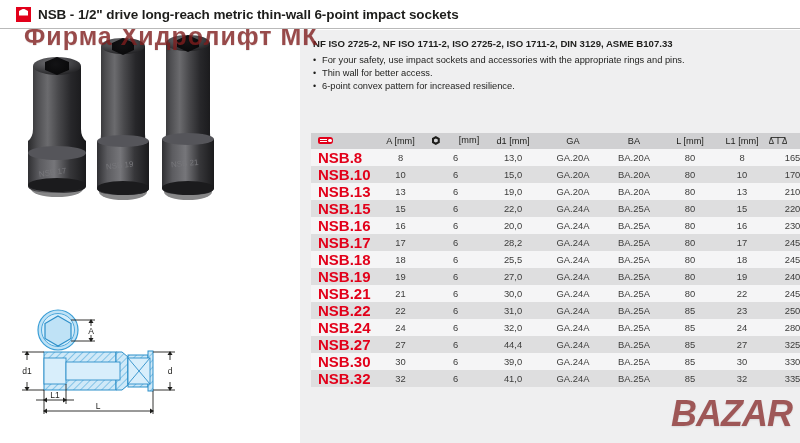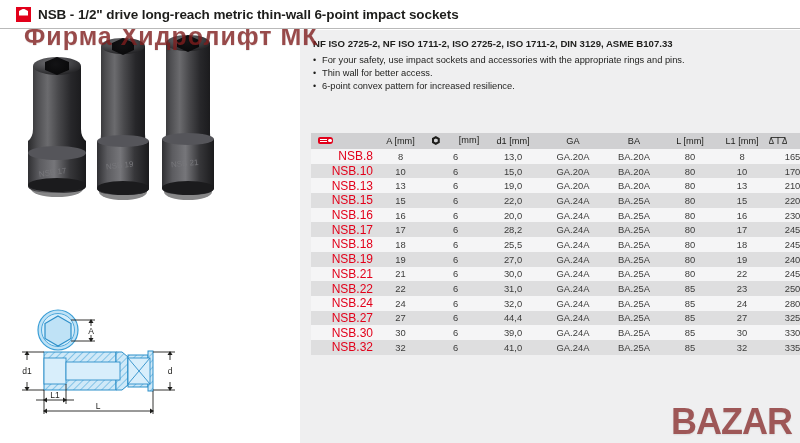--- a/index.html
+++ b/index.html
@@ -63,22 +63,23 @@
     z-index: 5;
   }
   #watermark-firm {
     left: 24px; top: 22px;
     font-size: 25px;
     letter-spacing: 1px;
     opacity: 0.80;
     text-shadow: 0 1px 1px rgba(0,0,0,0.10);
   }
   #watermark-bazar {
-    right: 8px; bottom: 0;
+    right: 8px; bottom: 8px;
     font-size: 36px;
+    font-style: italic;
     letter-spacing: -1px;
     opacity: 0.72;
     text-shadow: 0 1px 2px rgba(0,0,0,0.13);
   }
 
   
   #product-photo {
     position: absolute;
     left: 0px; top: 29px;
     width: 300px; height: 200px;
@@ -201,25 +202,25 @@
 
   #spec-table tbody td {
     height: 14.7px;
     font-size: 9.4px;
     color: #3c3c3b;
     text-align: center;
     vertical-align: middle;
     white-space: nowrap;
   }
   #spec-table tbody td.cell-ref {
-    text-align: right;
+    text-align: left;
     padding-left: 7px;
     color: #e2001a;
-    font-weight: normal;
-    font-size: 12px;
+    font-weight: bold;
+    font-size: 15px;
   }
   #spec-table tbody tr.row-odd  td { background: #f5f5f6; }
   #spec-table tbody tr.row-even td { background: #dededf; }
 </style>
 </head>
 <body>
 
 <div id="page">
 
   <div id="title-bar">

